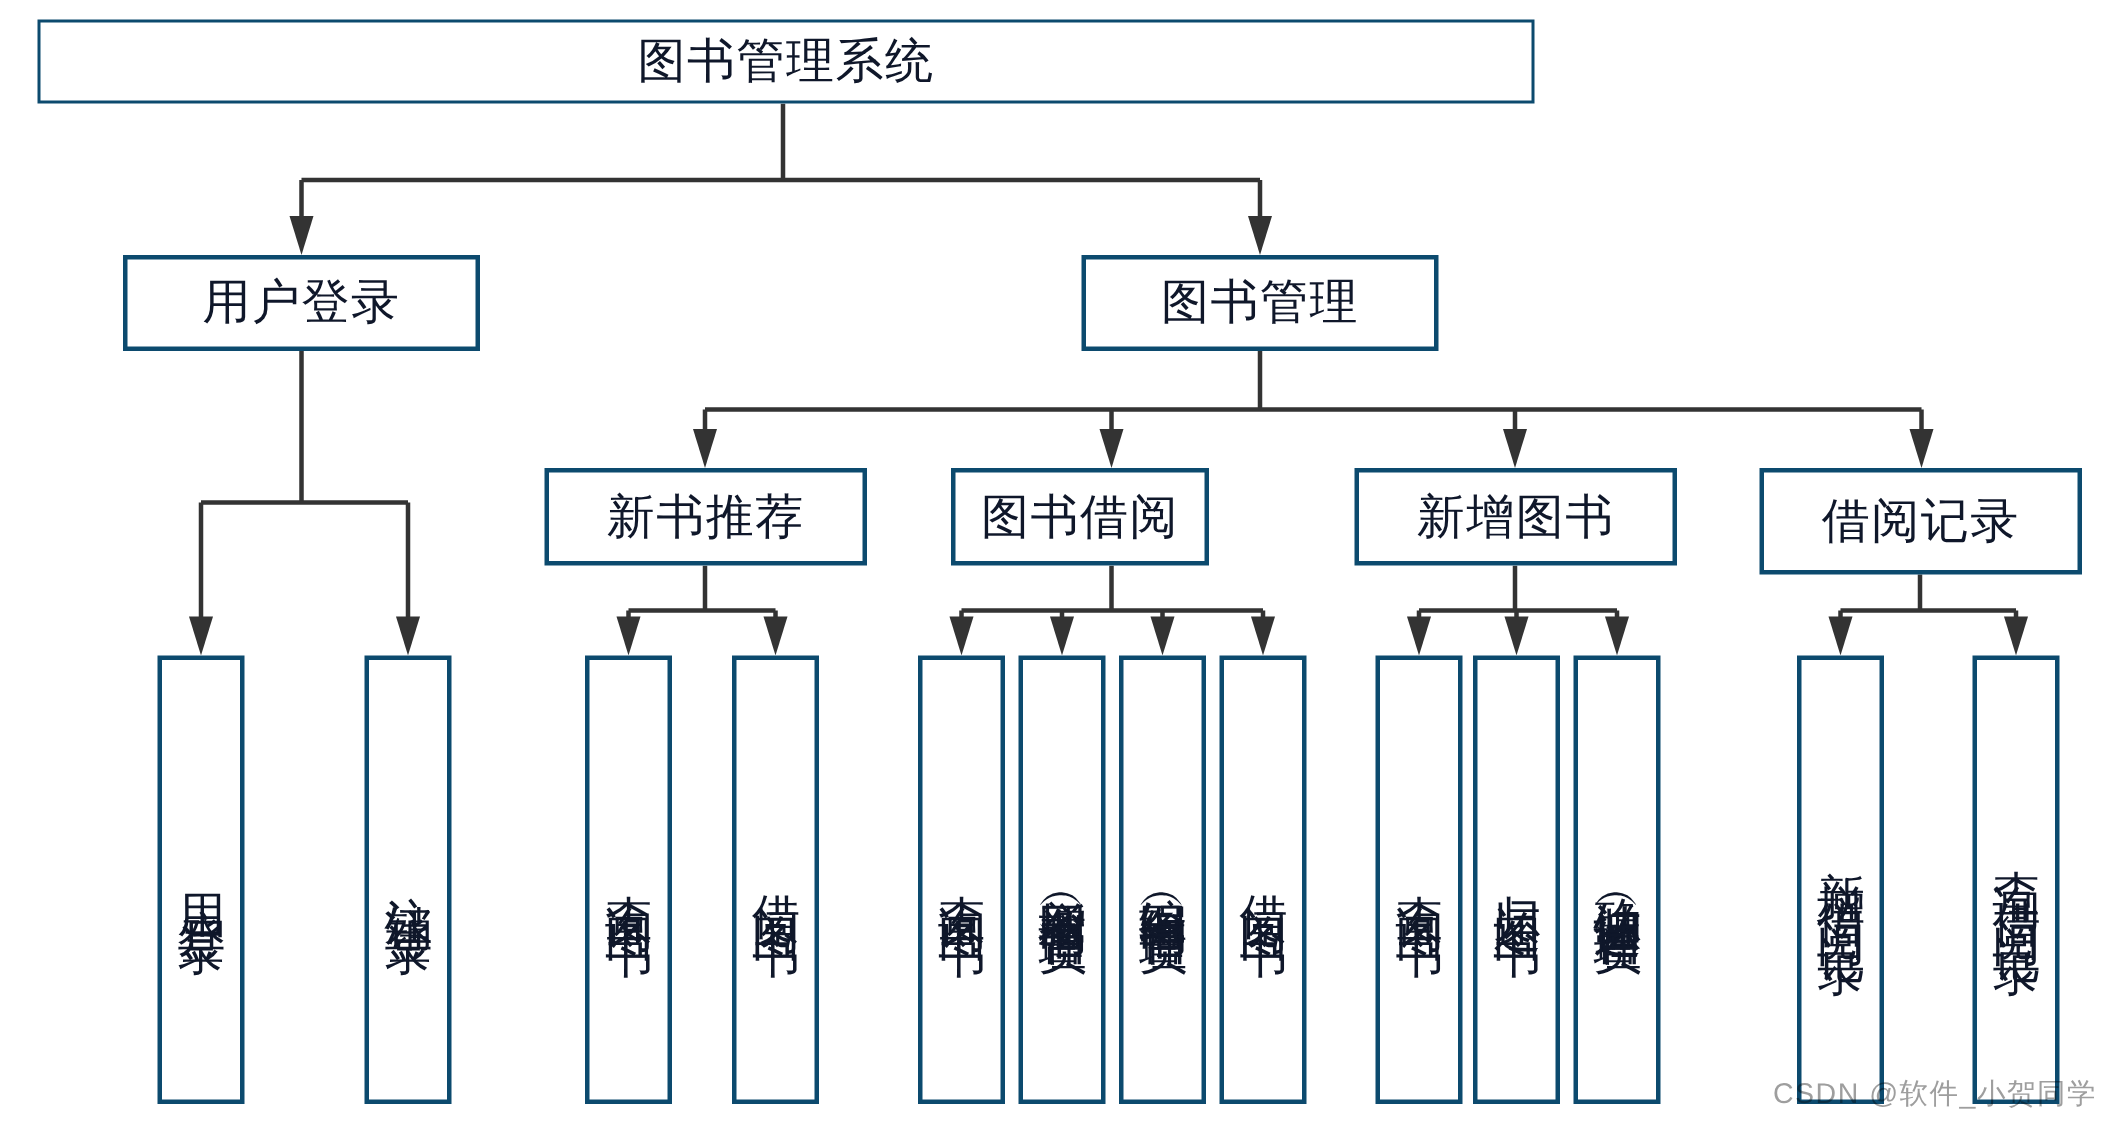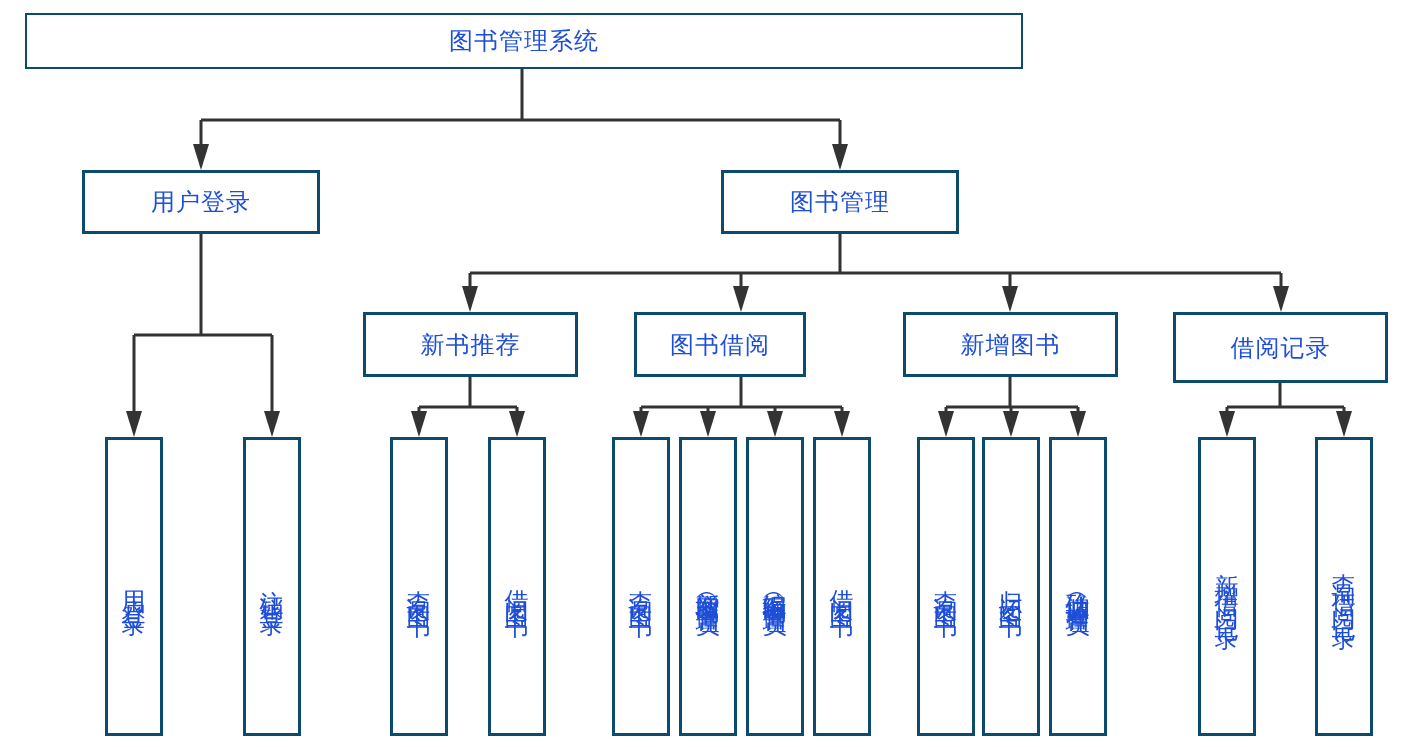--- a/index.html
+++ b/index.html
@@ -17,25 +17,25 @@
   svg.connectors {
     position: absolute;
     left: 0; top: 0;
     width: 1405px; height: 747px;
   }
 
   .node {
     position: absolute;
     background: #ffffff;
     border: 3px solid #0c4a6e;
-    color: #1d4ed8;
+    color: #0f172a;
     display: flex;
     align-items: center;
     justify-content: center;
-    font-size: 24px;
+    font-size: 32px;
     letter-spacing: 1px;
   }
   .node.root { border-width: 2px; }
 
   .leaf {
     top: 437px;
     width: 58px;
     height: 299px;
   }
   .vtext {
@@ -164,14 +164,15 @@
     <span class="vtext long">确认归还（管理员）</span>
   </div>
 
   <div class="node leaf" style="left:1198px;">
     <span class="vtext len6">新增借阅记录</span>
   </div>
   <div class="node leaf" style="left:1315px;">
     <span class="vtext len6">查询借阅记录</span>
   </div>
 
+  <div class="watermark">CSDN @软件_小贺同学</div>
 
 </div>
 
 </body></html>

